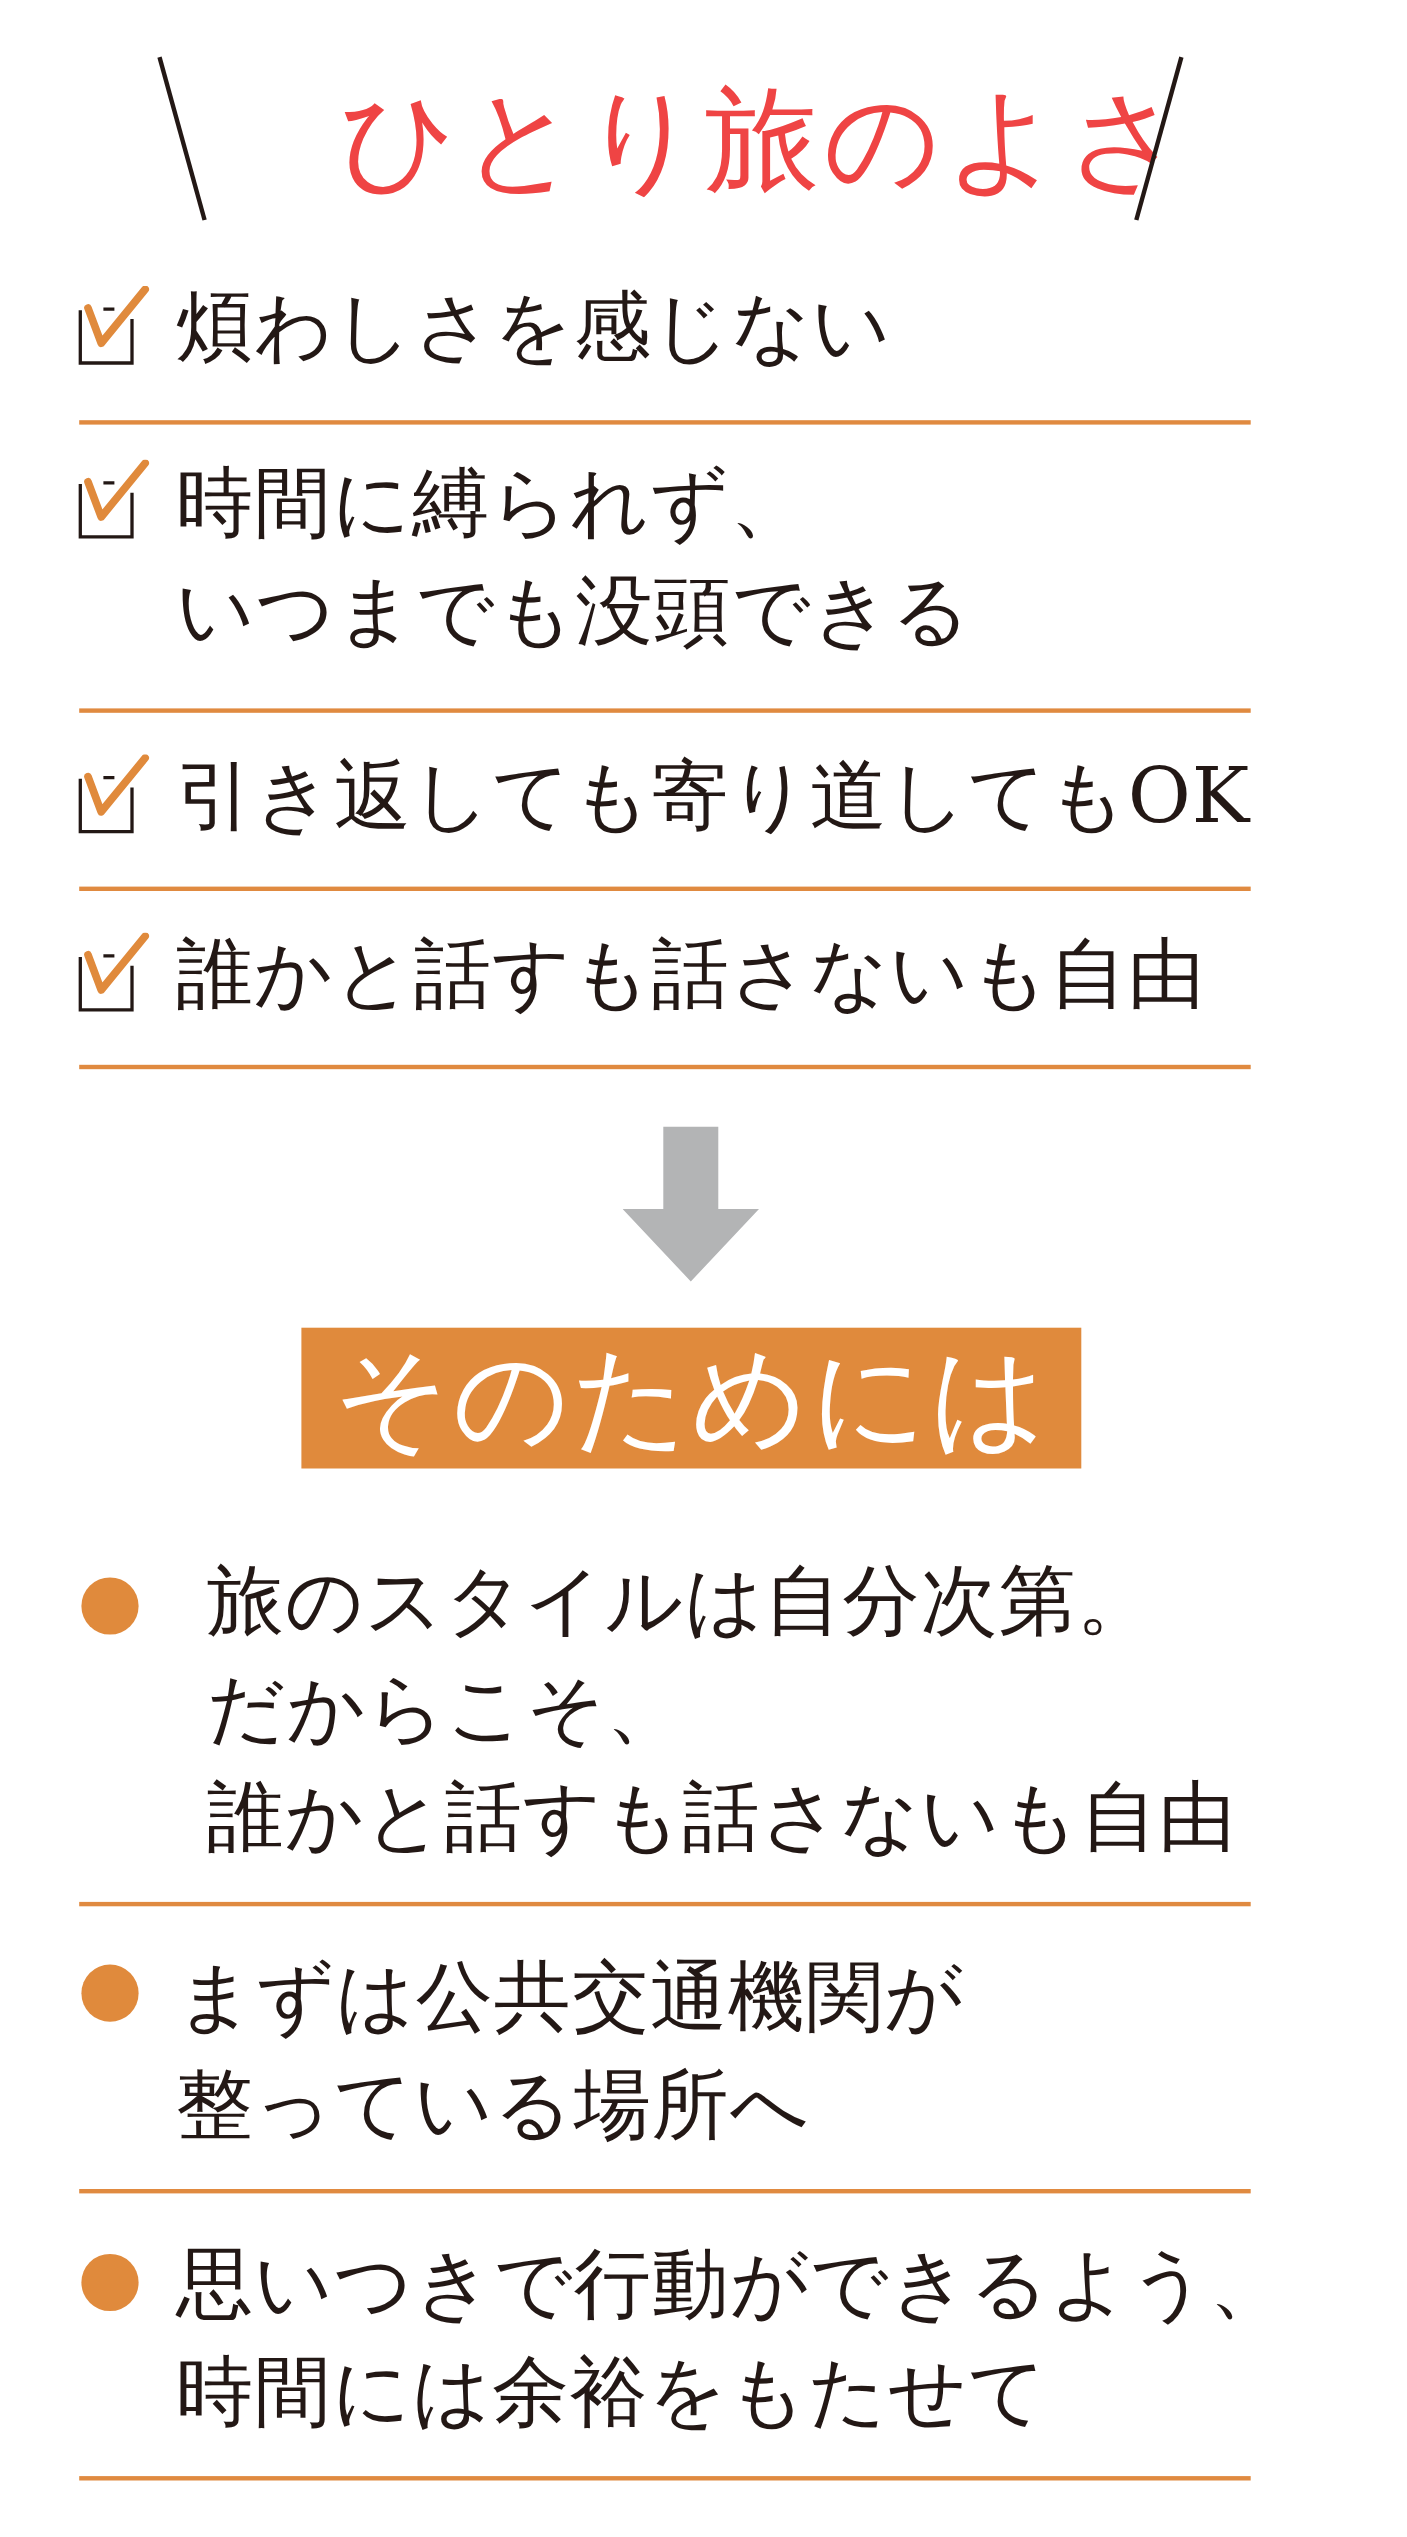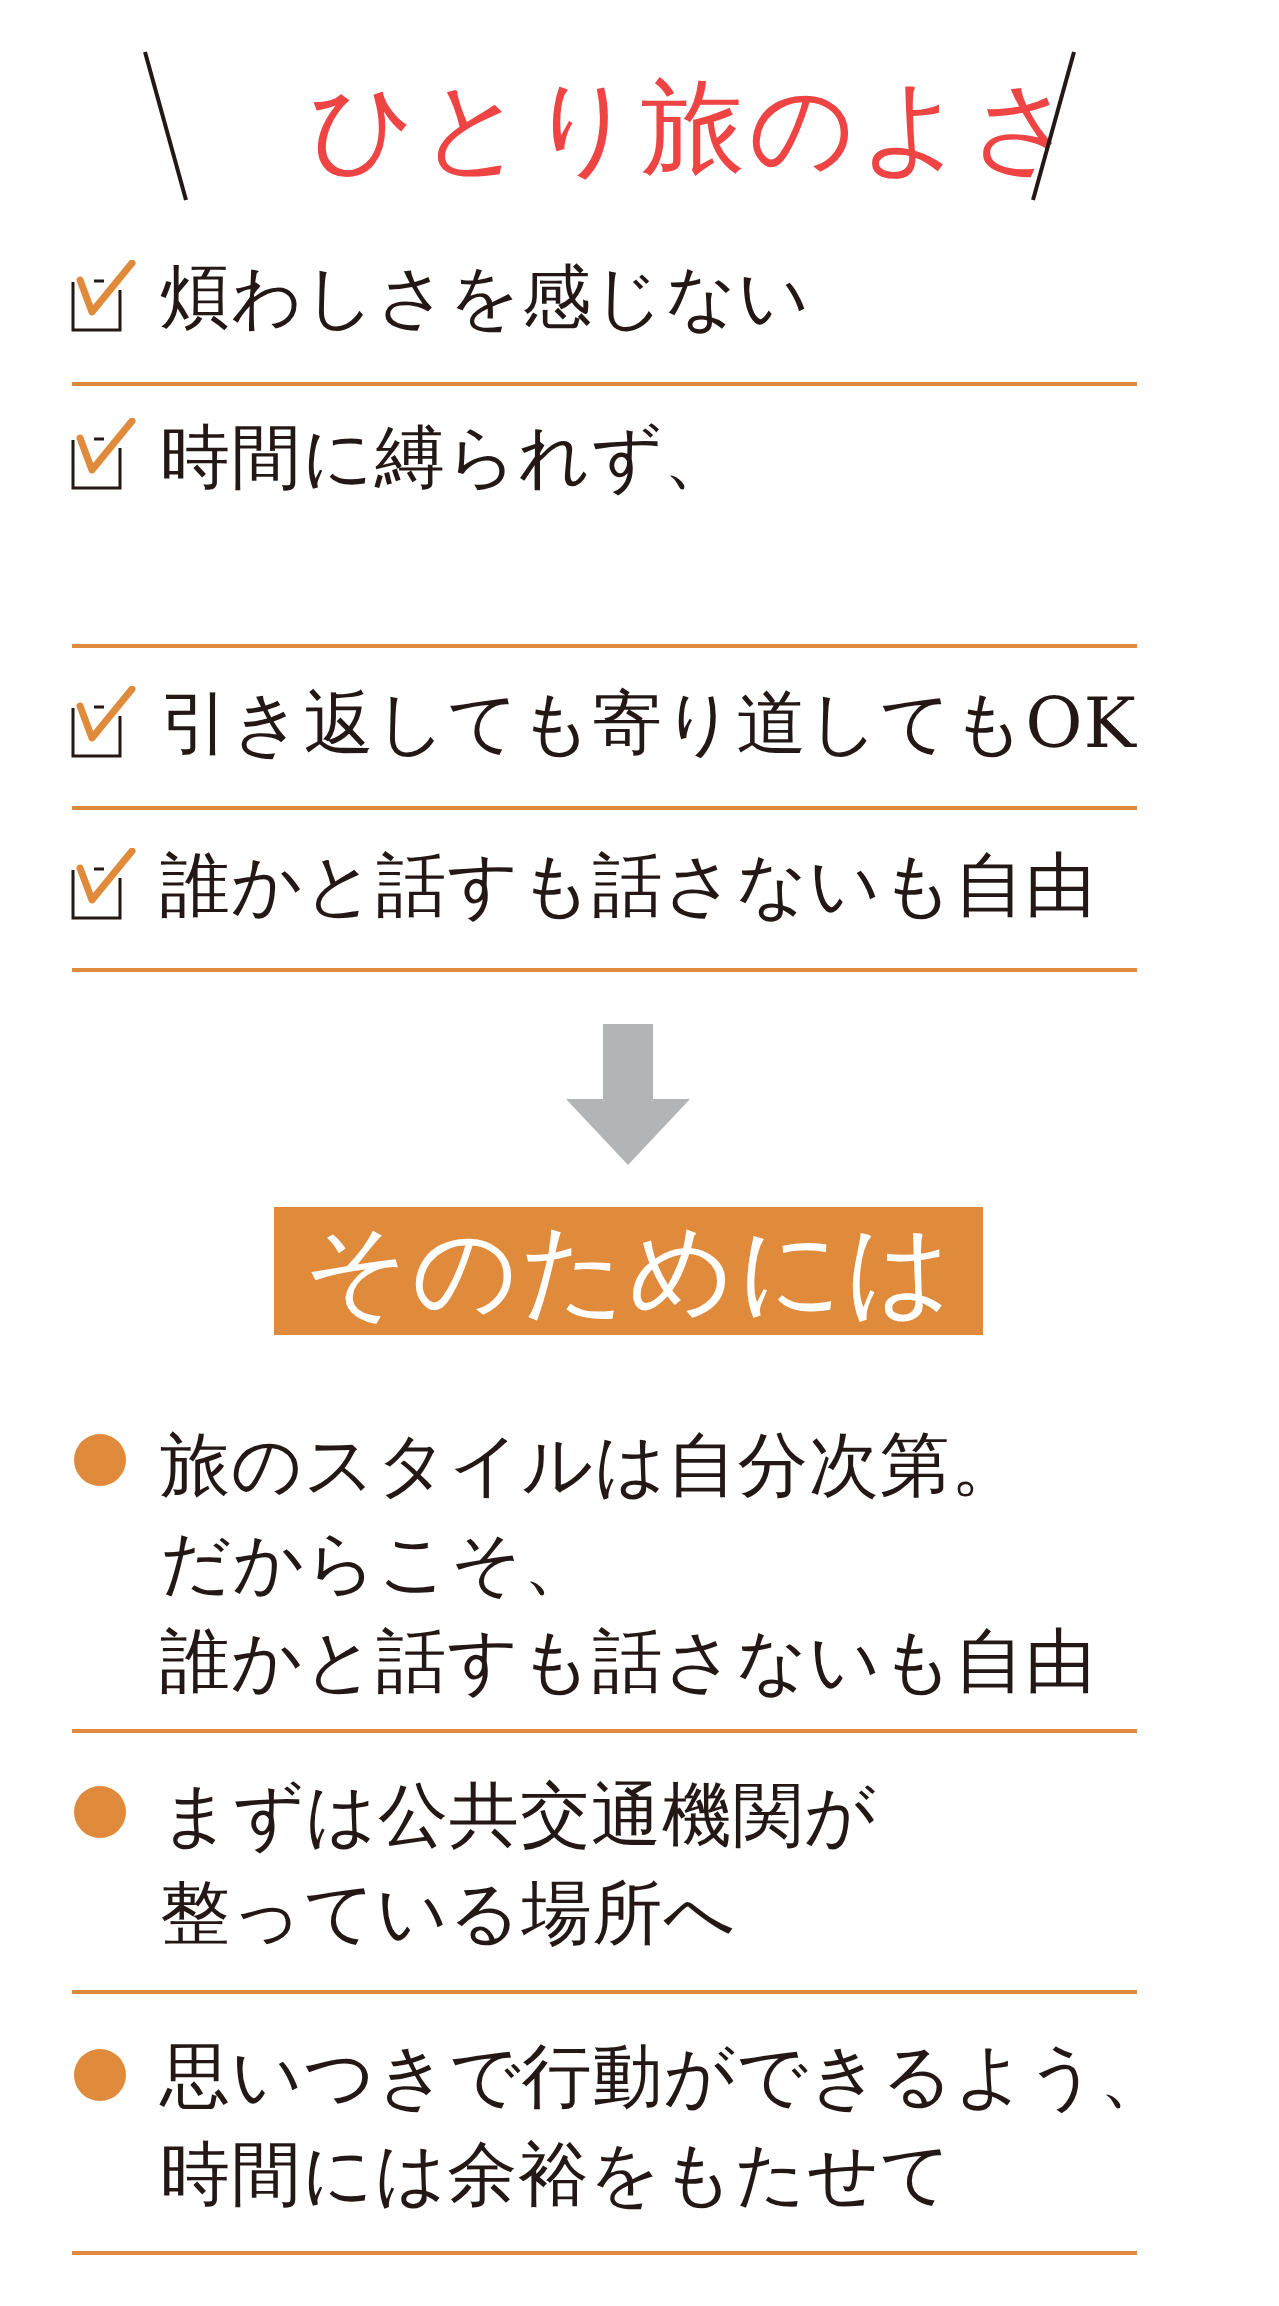--- a/index.html
+++ b/index.html
@@ -53,20 +53,21 @@
   <div class="divider" style="top:382px;"></div>
 
   <div class="check-item" style="top:408px;">
     <svg class="checkbox" style="top:10px;" viewBox="0 0 66 74">
       <path d="M3 22 V70 H50 V30" fill="none" stroke="#231815" stroke-width="3"></path>
       <line x1="24" y1="21" x2="34" y2="21" stroke="#231815" stroke-width="3"></line>
       <polyline points="10,20 22,52 62,3" fill="none" stroke="#E08A3C" stroke-width="7" stroke-linecap="round" stroke-linejoin="round"></polyline>
     </svg>
     <div class="item-text" style="top:0px;">
       <span class="line">時間に縛られず、</span>
+      <span class="line">いつまでも没頭できる</span>
     </div>
   </div>
   <div class="divider" style="top:644px;"></div>
 
   <div class="check-item" style="top:676px;">
     <svg class="checkbox" style="top:10px;" viewBox="0 0 66 74">
       <path d="M3 22 V70 H50 V30" fill="none" stroke="#231815" stroke-width="3"></path>
       <line x1="24" y1="21" x2="34" y2="21" stroke="#231815" stroke-width="3"></line>
       <polyline points="10,20 22,52 62,3" fill="none" stroke="#E08A3C" stroke-width="7" stroke-linecap="round" stroke-linejoin="round"></polyline>
     </svg>
@@ -92,21 +93,21 @@
 <svg class="arrow" viewBox="0 0 124 142">
   <polygon points="37,0 87,0 87,75 124,75 62,141 0,75 37,75" fill="#B3B4B5"></polygon>
 </svg>
 
 <div class="banner">そのためには</div>
 
 <div>
 
   <div class="check-item" style="top:1404px;">
     <div class="bullet" style="top:30px;"></div>
-    <div class="item-text" style="top:12px;">
+    <div class="item-text" style="top:2px;margin-left:28px;">
       <span class="line">旅のスタイルは自分次第。</span>
       <span class="line">だからこそ、</span>
       <span class="line">誰かと話すも話さないも自由</span>
     </div>
   </div>
   <div class="divider" style="top:1729px;"></div>
 
   <div class="check-item" style="top:1766px;">
     <div class="bullet" style="top:20px;"></div>
     <div class="item-text" style="top:0px;">

